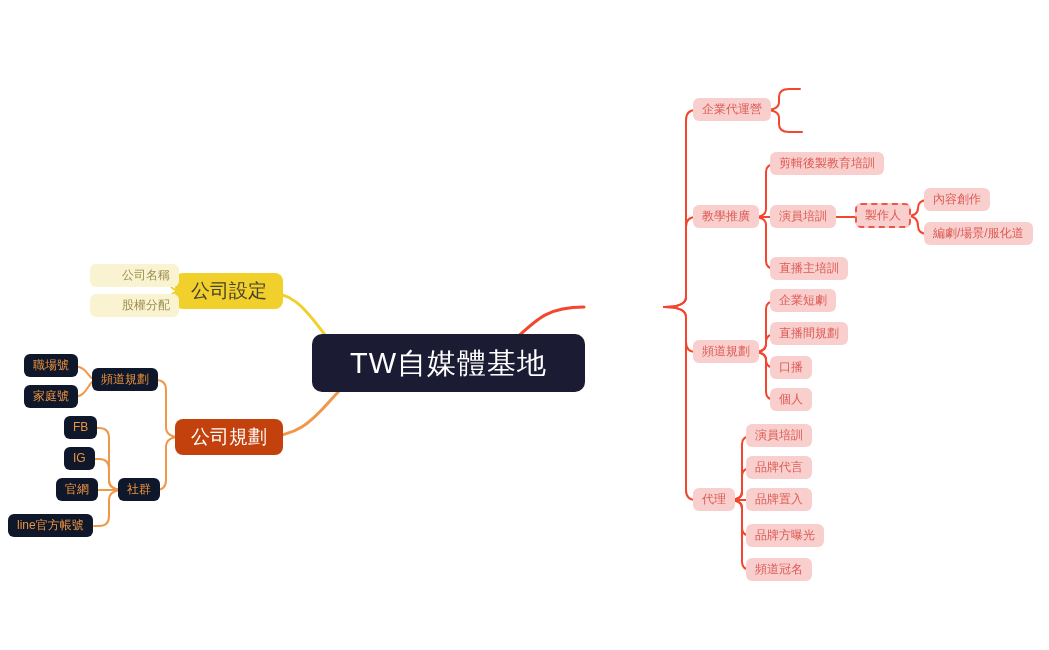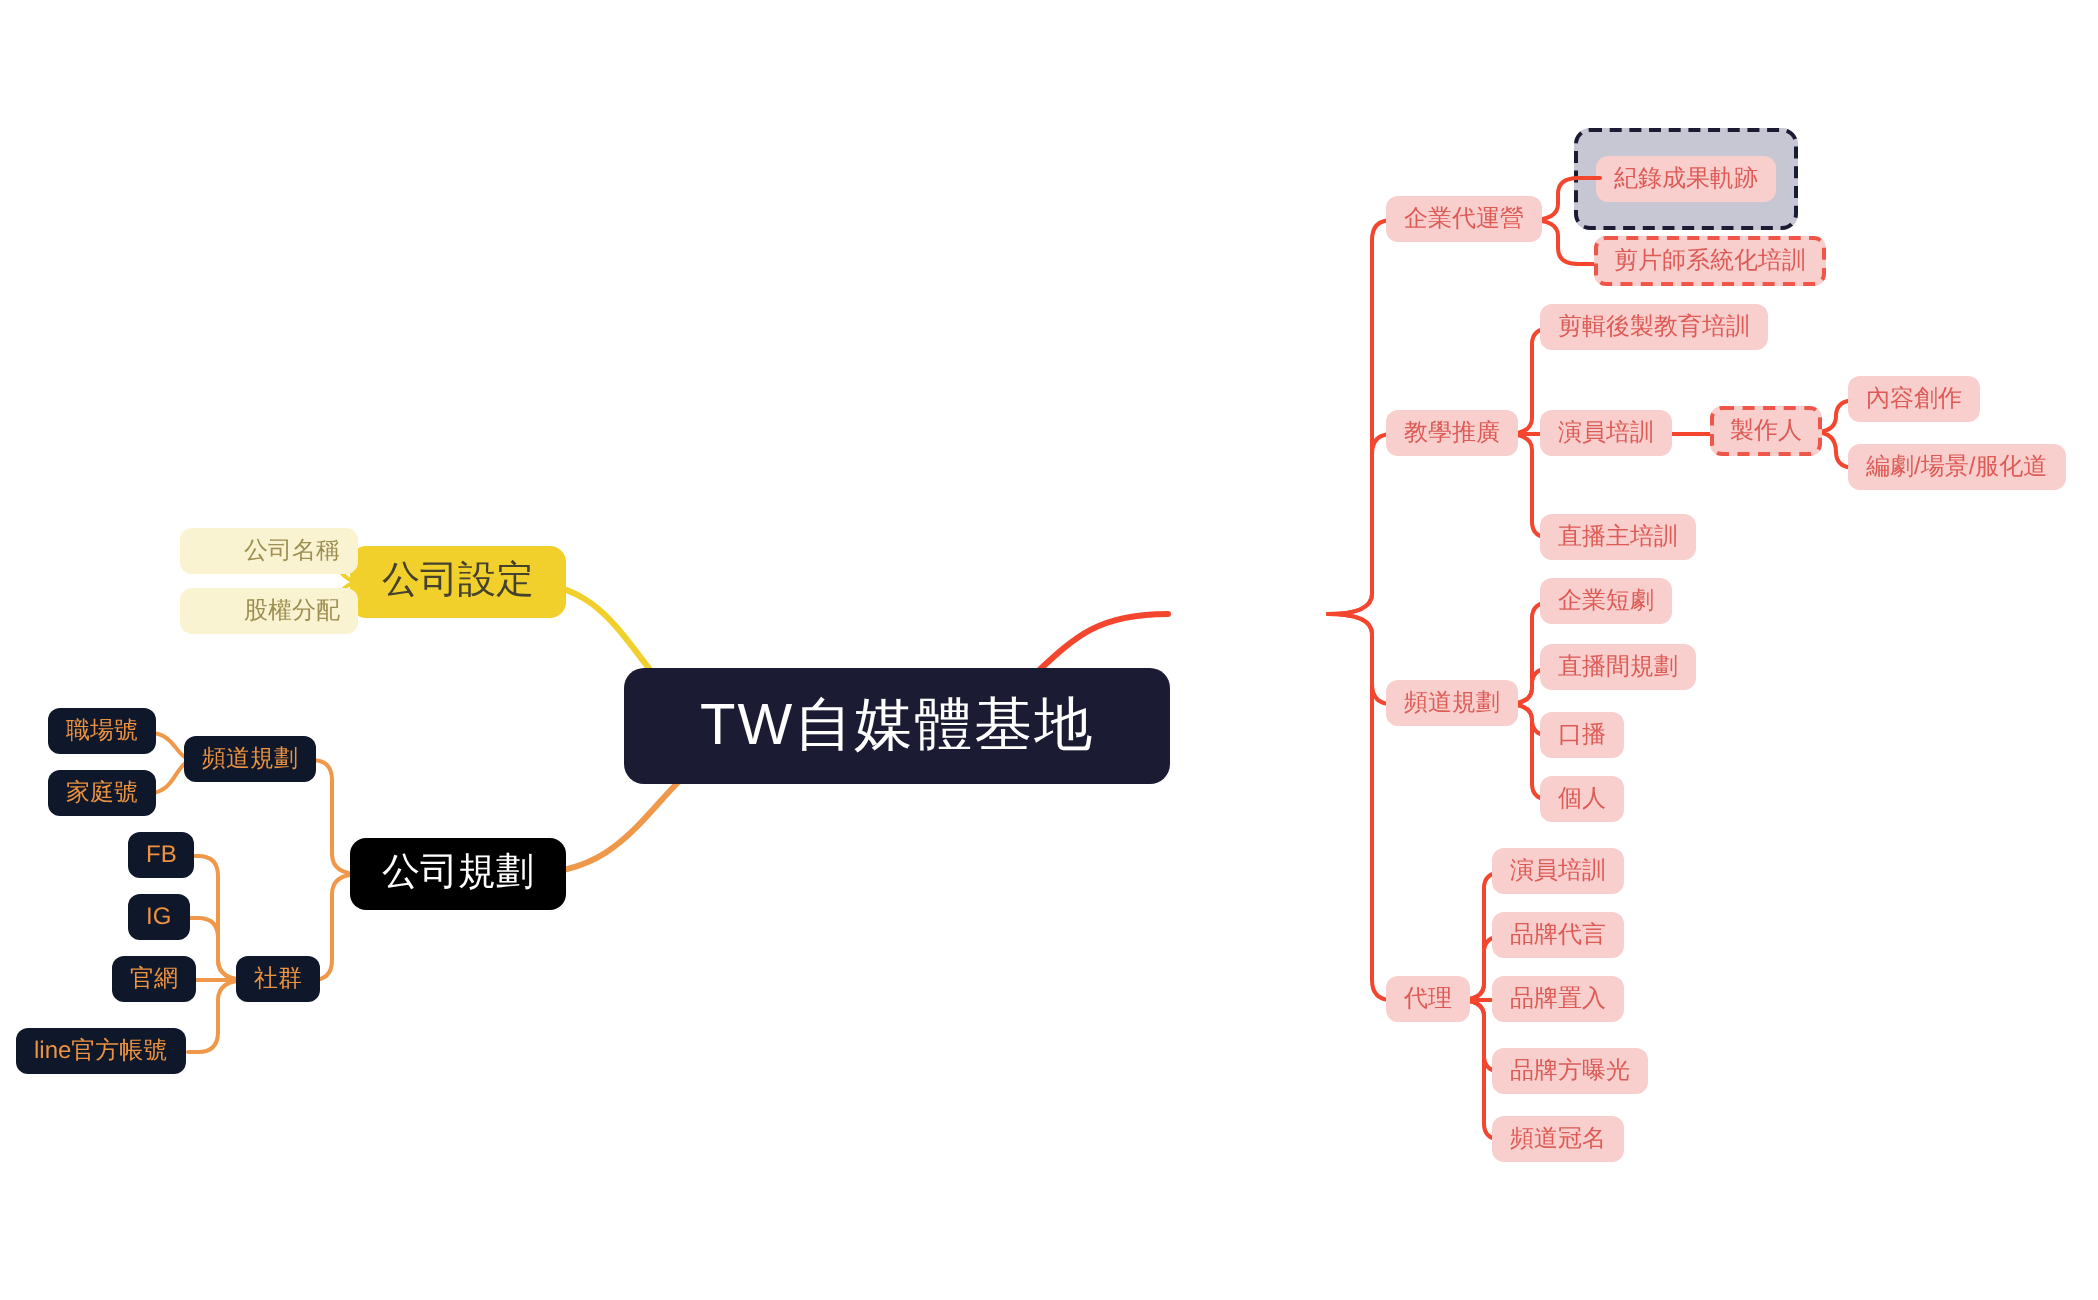--- a/index.html
+++ b/index.html
@@ -13,21 +13,21 @@
   .leaf{font-size:12px;line-height:13px;padding:5px 9px;}
   .main{font-size:19px;line-height:18px;padding:9px 16px;border-radius:8px;}
   .root-node{
     position:absolute;z-index:3;font-size:29px;line-height:28px;padding:15px 38px;
     border-radius:10px;background:#1b1b33;color:#ffffff;letter-spacing:1px;
   }
   .cream{background:#faf3d1;color:#9d8e51;padding-left:32px;}
   .peach{background:#0f172a;color:#ec9240;}
   .pink{background:#f8cfcd;color:#dd5a55;}
   .y-main{background:#f2d02b;color:#45412f;}
-  .o-main{background:#000000;color:#ffffff;}
+  .o-main{background:#c2410c;color:#ffffff;}
   .r-main{background:#f4462e;color:#ffffff;}
   .dashed-red{border:2px dashed #f0554a;padding:4px 8px;}
   .selection-box{
     position:absolute;z-index:1;border:2px dashed #1b1b33;border-radius:8px;
     background:#c7c7d3;padding:12px 9px;
   }
 </style>
 </head>
 <body>
 
@@ -97,24 +97,20 @@
   <div class="node abs leaf peach" style="left:24px;top:354px">職場號</div>
   <div class="node abs leaf peach" style="left:24px;top:385px">家庭號</div>
   <div class="node abs leaf peach" style="left:118px;top:478px">社群</div>
   <div class="node abs leaf peach" style="left:64px;top:416px">FB</div>
   <div class="node abs leaf peach" style="left:64px;top:447px">IG</div>
   <div class="node abs leaf peach" style="left:56px;top:478px">官網</div>
   <div class="node abs leaf peach" style="left:8px;top:514px">line官方帳號</div>
 
 
   <div class="node abs leaf pink" style="left:693px;top:98px">企業代運營</div>
-  <div class="selection-box" style="left:787px;top:64px">
-    <div class="node leaf pink">紀錄成果軌跡</div>
-  </div>
-  <div class="node abs leaf pink dashed-red" style="left:797px;top:118px">剪片師系統化培訓</div>
 
   <div class="node abs leaf pink" style="left:693px;top:205px">教學推廣</div>
   <div class="node abs leaf pink" style="left:770px;top:152px">剪輯後製教育培訓</div>
   <div class="node abs leaf pink" style="left:770px;top:205px">演員培訓</div>
   <div class="node abs leaf pink dashed-red" style="left:855px;top:203px">製作人</div>
   <div class="node abs leaf pink" style="left:924px;top:188px">內容創作</div>
   <div class="node abs leaf pink" style="left:924px;top:222px">編劇/場景/服化道</div>
   <div class="node abs leaf pink" style="left:770px;top:257px">直播主培訓</div>
 
   <div class="node abs leaf pink" style="left:693px;top:340px">頻道規劃</div>

